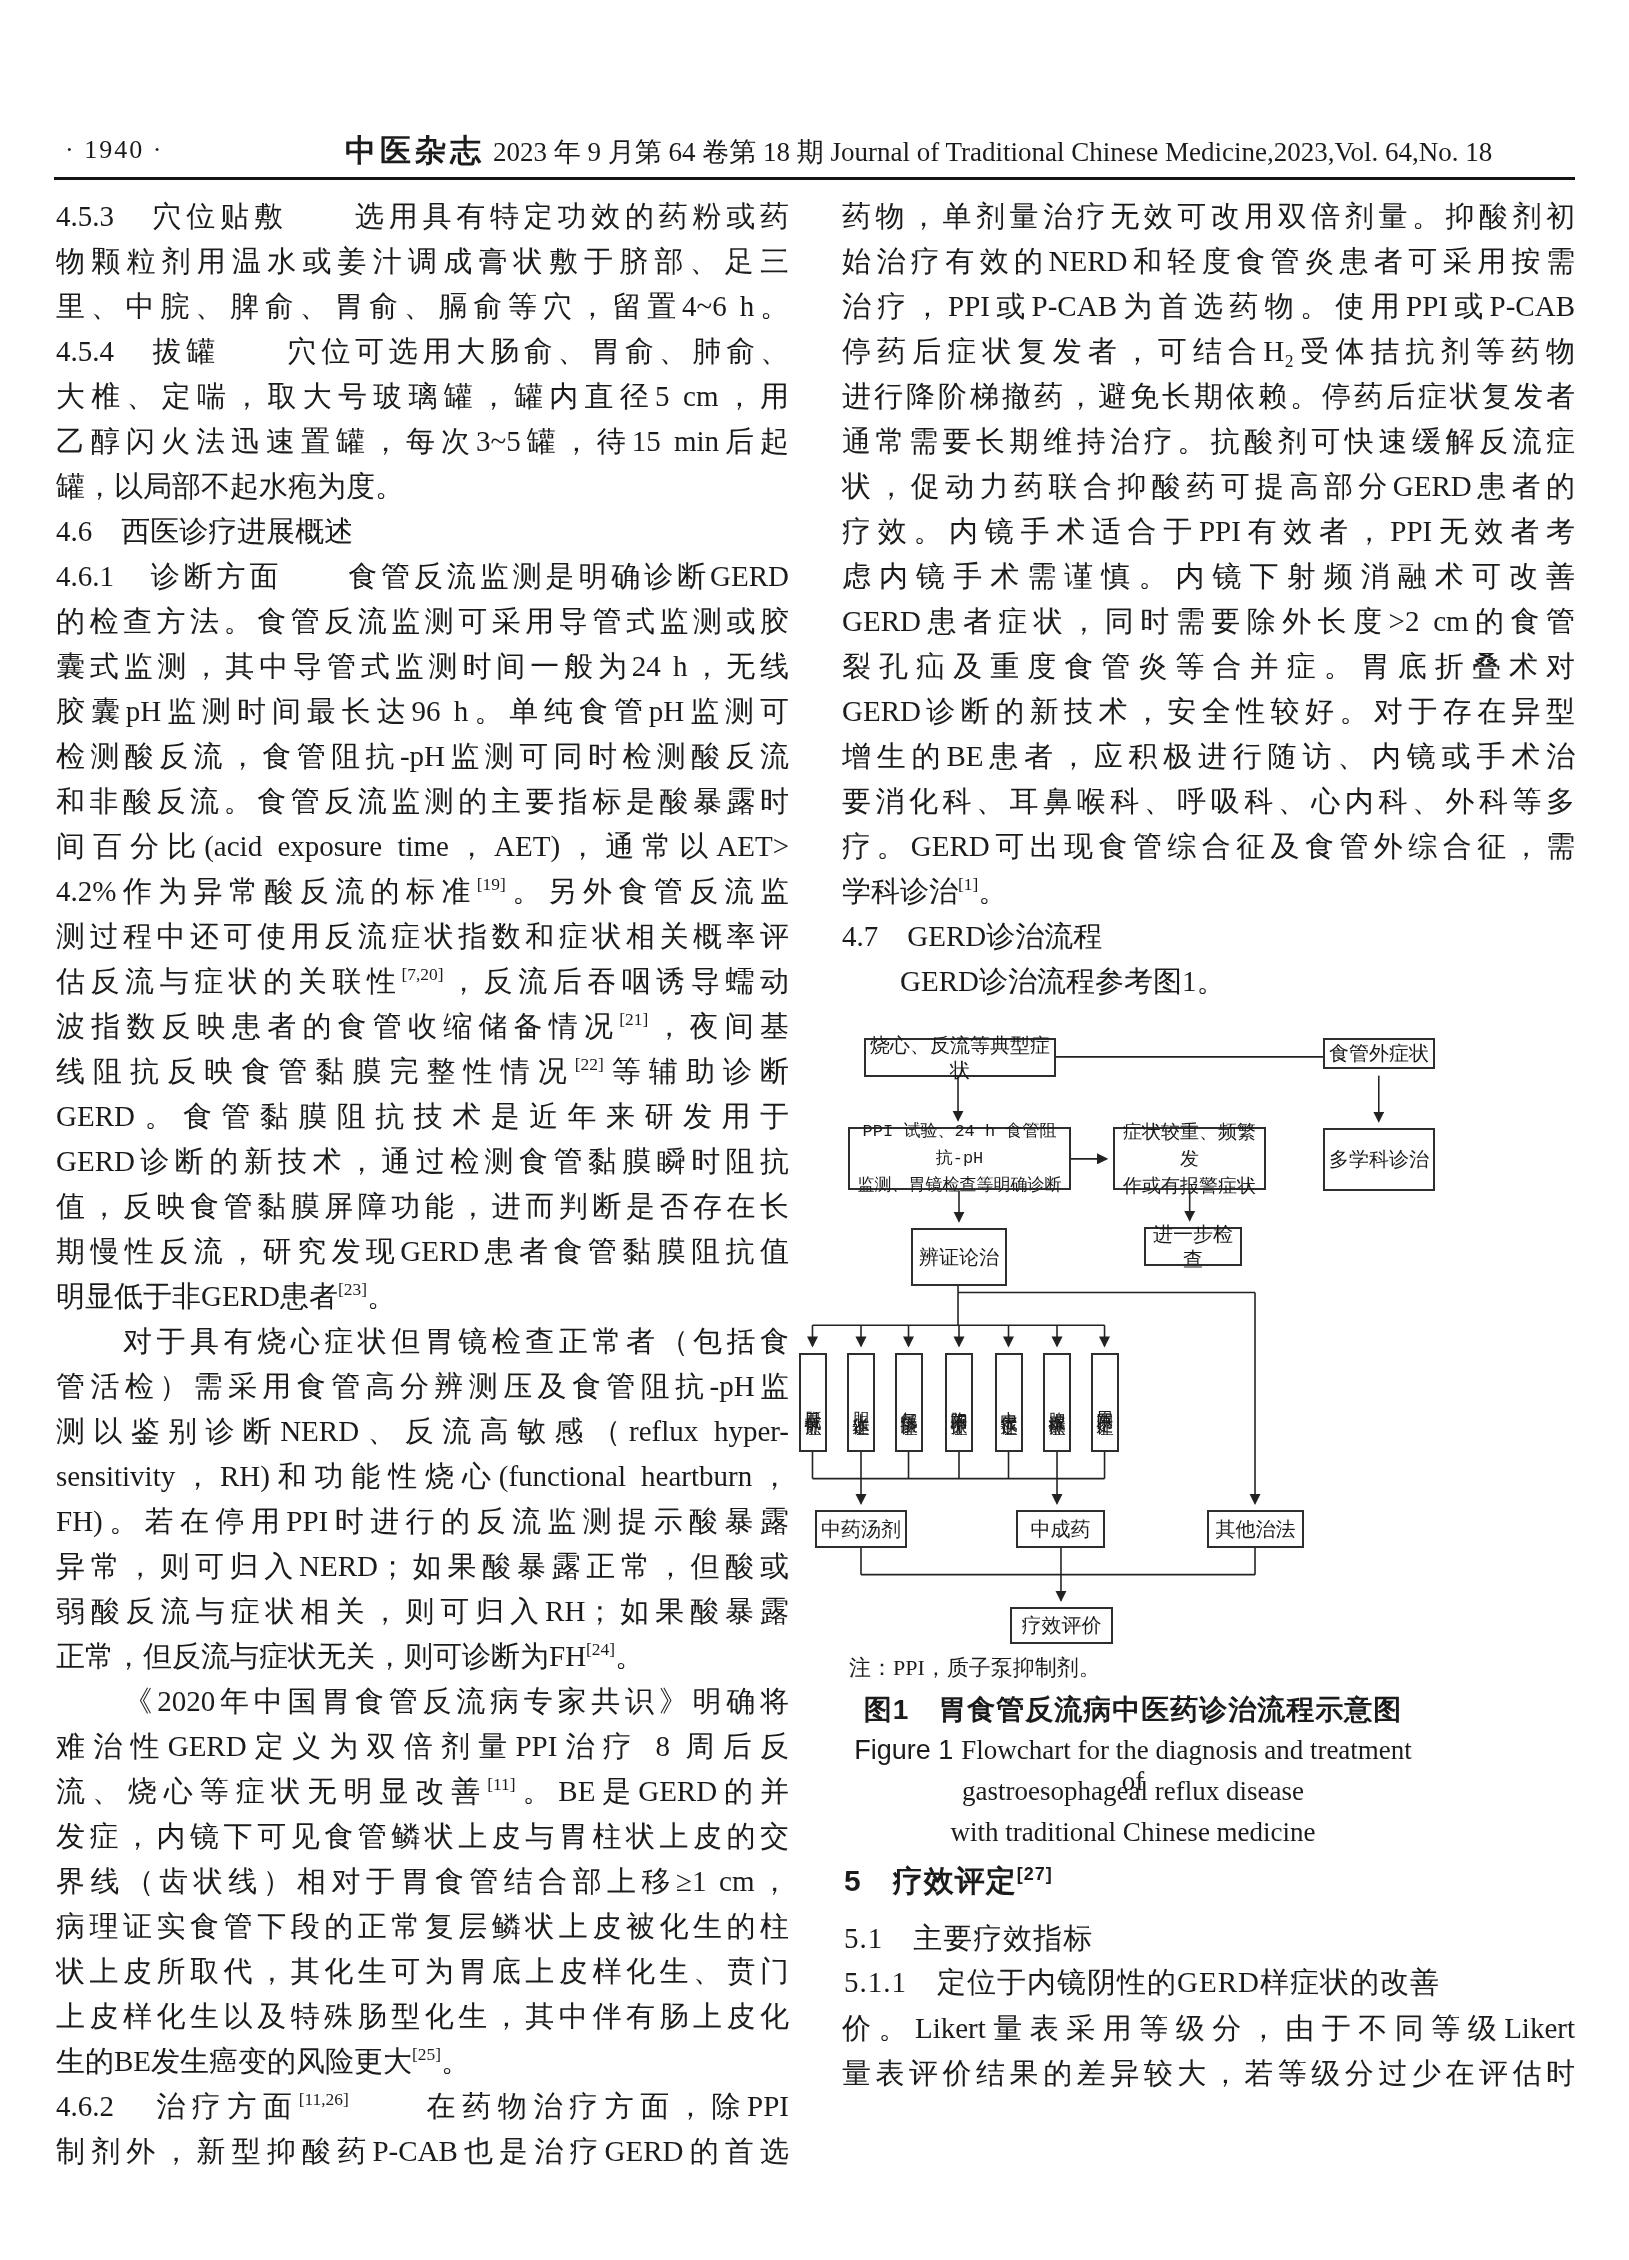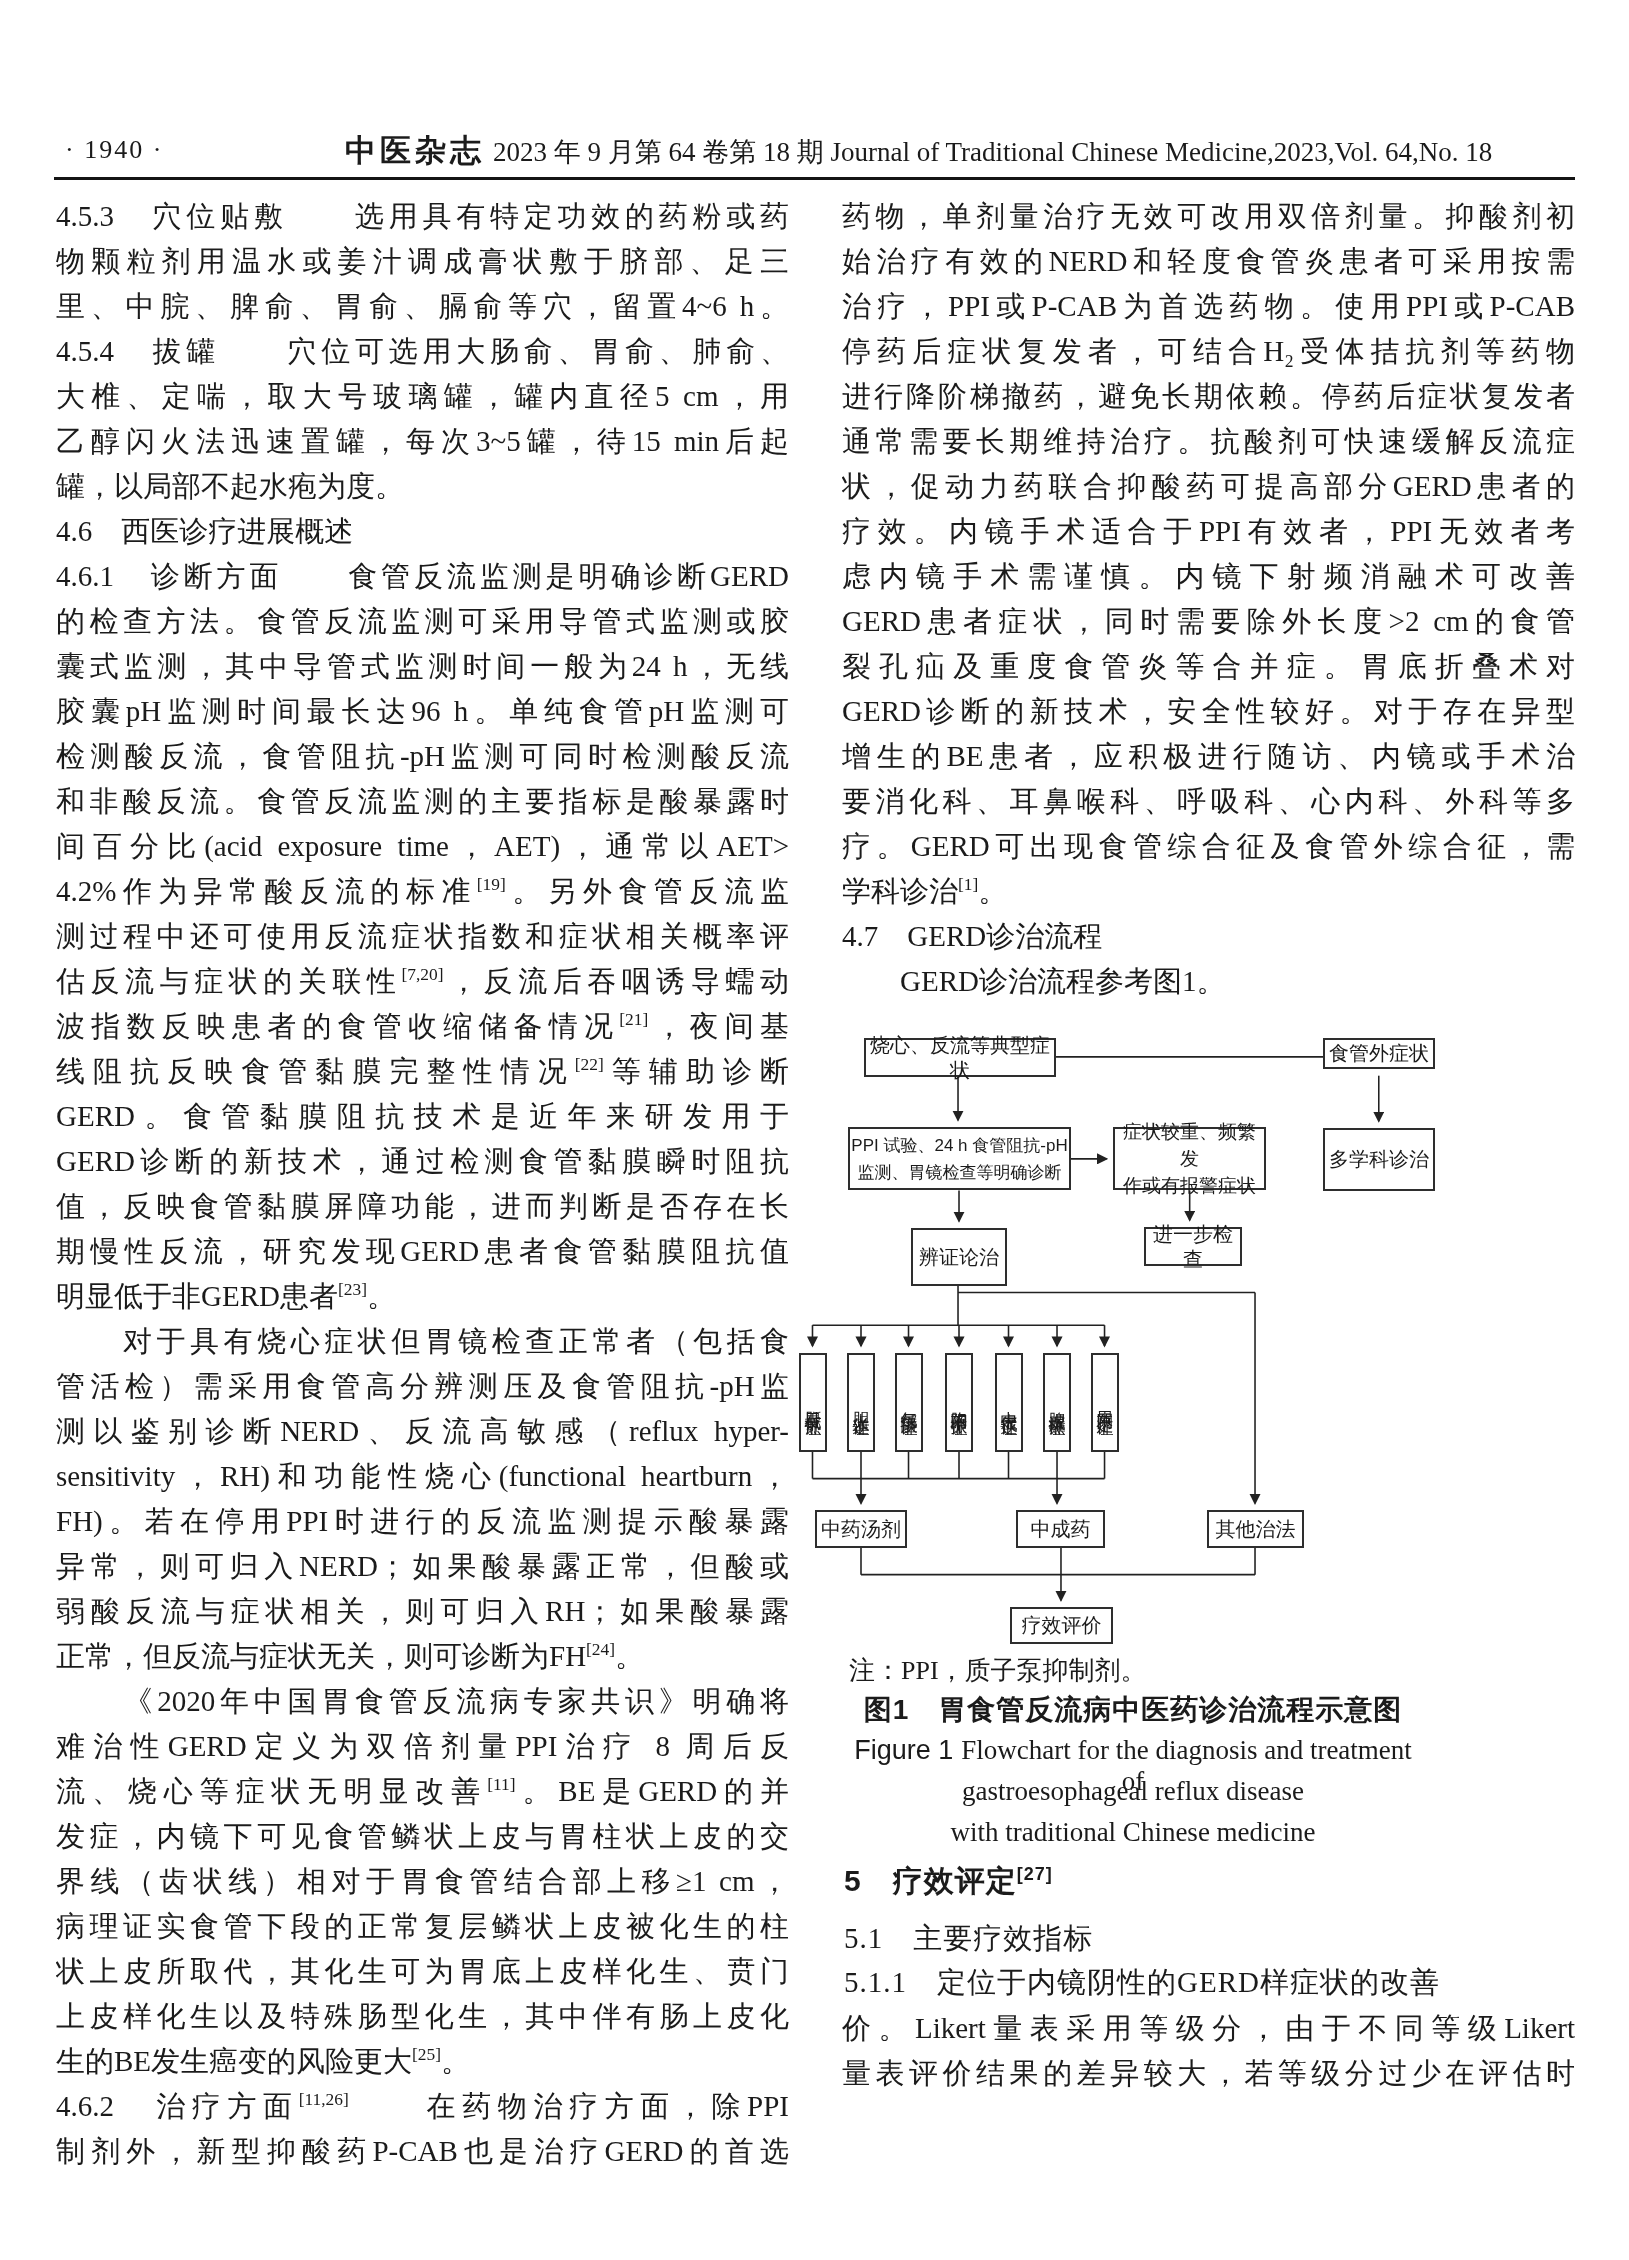--- a/index.html
+++ b/index.html
@@ -39,21 +39,21 @@
     font-size:20px; text-align:center; line-height:1.25;
   }
   .fnode.two { flex-direction:column; font-size:19px; line-height:27px; }
   .fnode.sansb { font-family:"Liberation Sans", sans-serif; font-size:17px; font-weight:500; }
   .fnode.vert {
     writing-mode:vertical-rl; text-orientation:upright;
     font-size:17px; letter-spacing:2px; line-height:1;
   }
 
   
-  .fig-note { position:absolute; left:849px; top:1653px; font-size:26px; }
+  .fig-note { position:absolute; left:849px; top:1653px; font-size:22px; }
   .figcap { position:absolute; left:846px; width:574px; text-align:center; }
   .fig-cap-cn { top:1691px; font-size:28px; font-weight:bold; font-family:"Liberation Sans", sans-serif; letter-spacing:1px; }
   .fig-cap-en1 { top:1735px; font-size:27px; }
   .fig-cap-en1 .flabel { font-family:"Liberation Sans", sans-serif; margin-right:8px; }
   .fig-cap-en2 { top:1776px; font-size:27px; }
   .fig-cap-en3 { top:1817px; font-size:27px; }
 
   
   .s5h  { position:absolute; left:844px; top:1861px; font-size:30px; font-weight:bold;
           font-family:"Liberation Sans", sans-serif; letter-spacing:1px; }
@@ -176,21 +176,21 @@
       <line x1="100" y1="533" x2="100" y2="560"></line>
       <line x1="302" y1="533" x2="302" y2="560"></line>
       <line x1="498" y1="533" x2="498" y2="560"></line>
       <line x1="100" y1="560" x2="498" y2="560"></line>
       <line x1="302" y1="560" x2="302" y2="586" marker-end="url(#ah)"></line>
     </g>
   </svg>
 
   <div class="fnode" style="left:102px; top:18px; width:192px; height:39px;">烧心、反流等典型症状</div>
   <div class="fnode" style="left:561px; top:18px; width:112px; height:31px;">食管外症状</div>
-  <div class="fnode two sansb" style="left:86px; top:107px; width:223px; height:63px;">
+  <div class="fnode two sansb" style="left:86px; top:107px; width:223px; height:63px;font-family:Liberation Mono, monospace;">
     <span>PPI 试验、24 h 食管阻抗-pH</span>
     <span>监测、胃镜检查等明确诊断</span>
   </div>
   <div class="fnode two" style="left:351px; top:107px; width:153px; height:63px;">
     <span>症状较重、频繁发</span>
     <span>作或有报警症状</span>
   </div>
   <div class="fnode" style="left:561px; top:108px; width:112px; height:63px;">多学科诊治</div>
   <div class="fnode" style="left:149px; top:208px; width:96px; height:58px;">辨证论治</div>
   <div class="fnode" style="left:382px; top:207px; width:98px; height:39px;">进一步检查</div>

